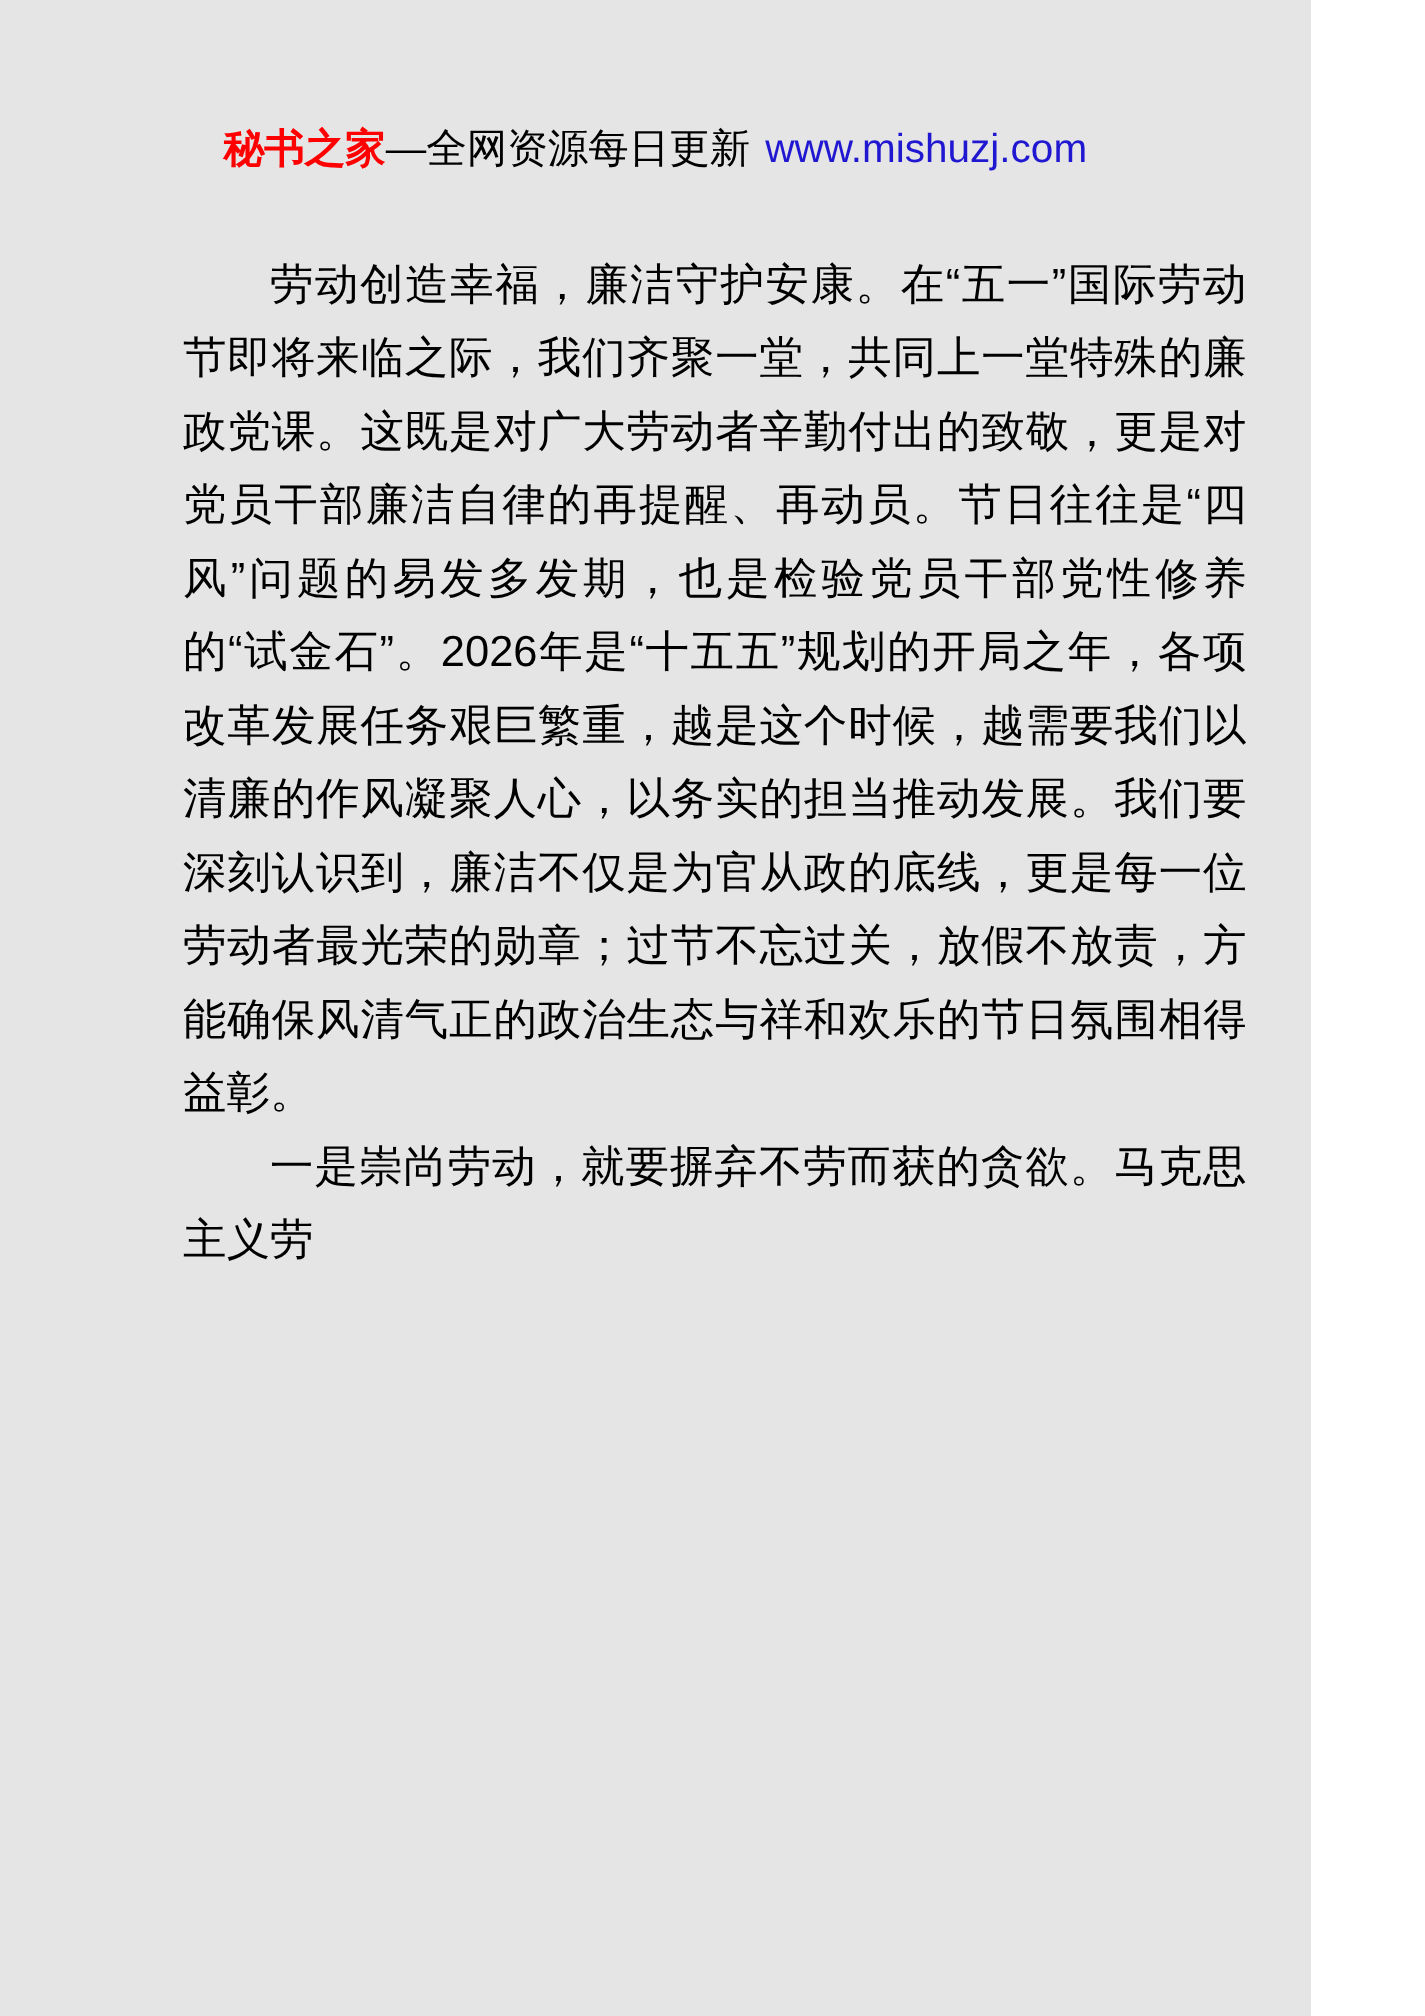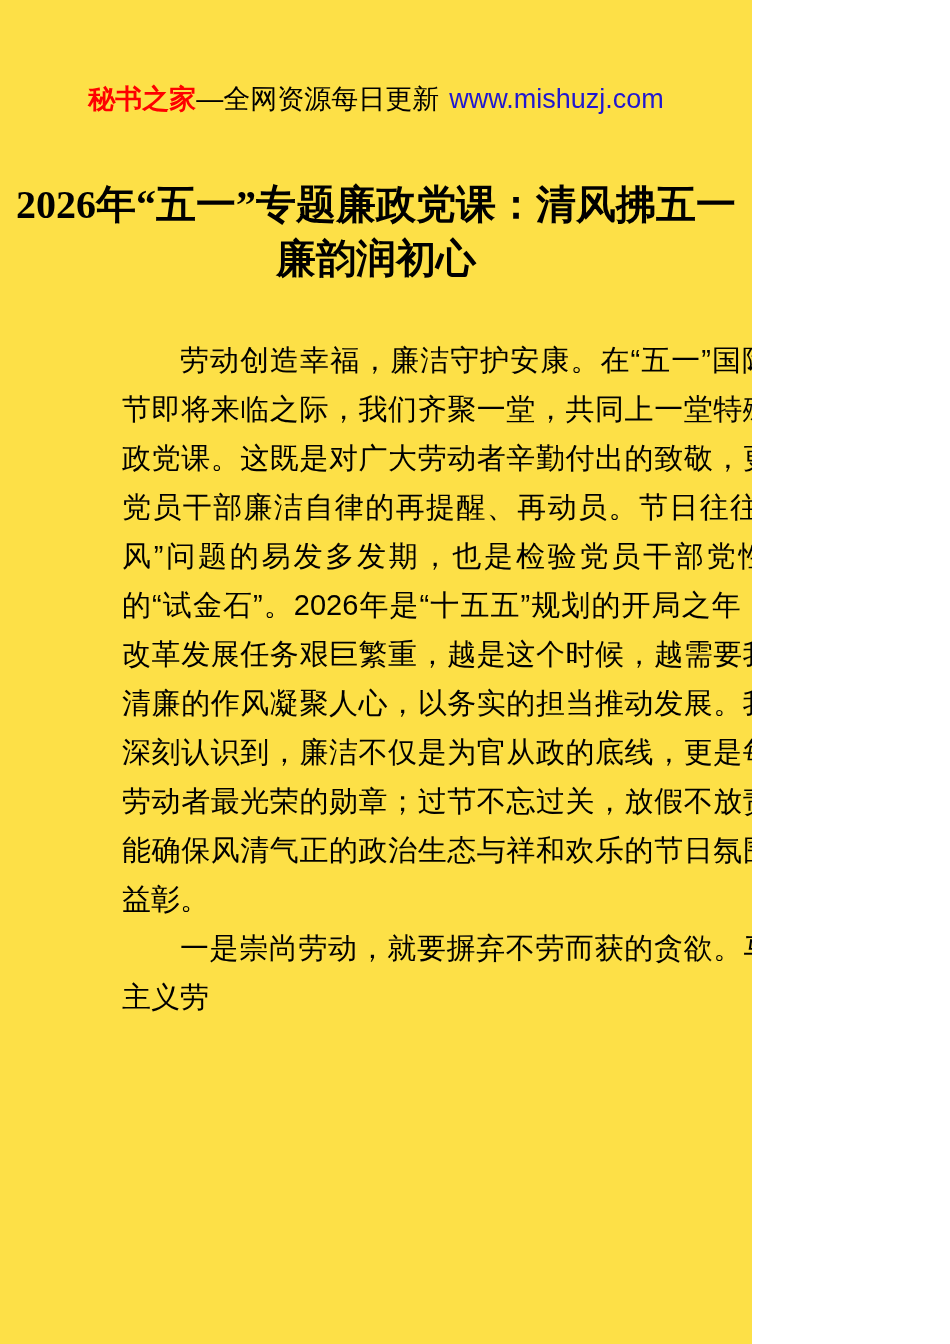--- a/index.html
+++ b/index.html
@@ -2,23 +2,23 @@
 <html><head>
 <meta charset="utf-8">
 <style>
   html, body {
     margin: 0;
     padding: 0;
     background: #ffffff;
   }
   .page {
     position: relative;
-    width: 752px;
+    width: 874px;
     height: 1344px;
-    background: #fde047;
+    background: #e5e5e5;
     overflow: hidden;
     font-family: "Liberation Sans", sans-serif;
     color: #000000;
   }
   .site-header {
     padding-top: 82px;
     text-align: center;
     font-size: 27px;
     line-height: 34px;
     white-space: nowrap;
@@ -72,20 +72,19 @@
 </style>
 </head>
 <body>
 
 <div class="page">
 
   <div class="site-header">
     <span class="brand">秘书之家</span><span class="dash">—</span><span class="tagline">全网资源每日更新</span><a class="url" href="#">www.mishuzj.com</a>
   </div>
 
-  <h1 class="doc-title">2026年“五一”专题廉政党课：清风拂五一廉韵润初心</h1>
 
   <div class="content">
     <p class="body-para">劳动创造幸福，廉洁守护安康。在“五一”国际劳动节即将来临之际，我们齐聚一堂，共同上一堂特殊的廉政党课。这既是对广大劳动者辛勤付出的致敬，更是对党员干部廉洁自律的再提醒、再动员。节日往往是“四风”问题的易发多发期，也是检验党员干部党性修养的“试金石”。2026年是“十五五”规划的开局之年，各项改革发展任务艰巨繁重，越是这个时候，越需要我们以清廉的作风凝聚人心，以务实的担当推动发展。我们要深刻认识到，廉洁不仅是为官从政的底线，更是每一位劳动者最光荣的勋章；过节不忘过关，放假不放责，方能确保风清气正的政治生态与祥和欢乐的节日氛围相得益彰。</p>
     <p class="body-para"><span class="lead-bold">一是</span><span>崇尚劳动，就要摒弃不劳而获的贪欲。马克思主义劳</span></p>
   </div>
 
 </div>
 
 </body></html>

